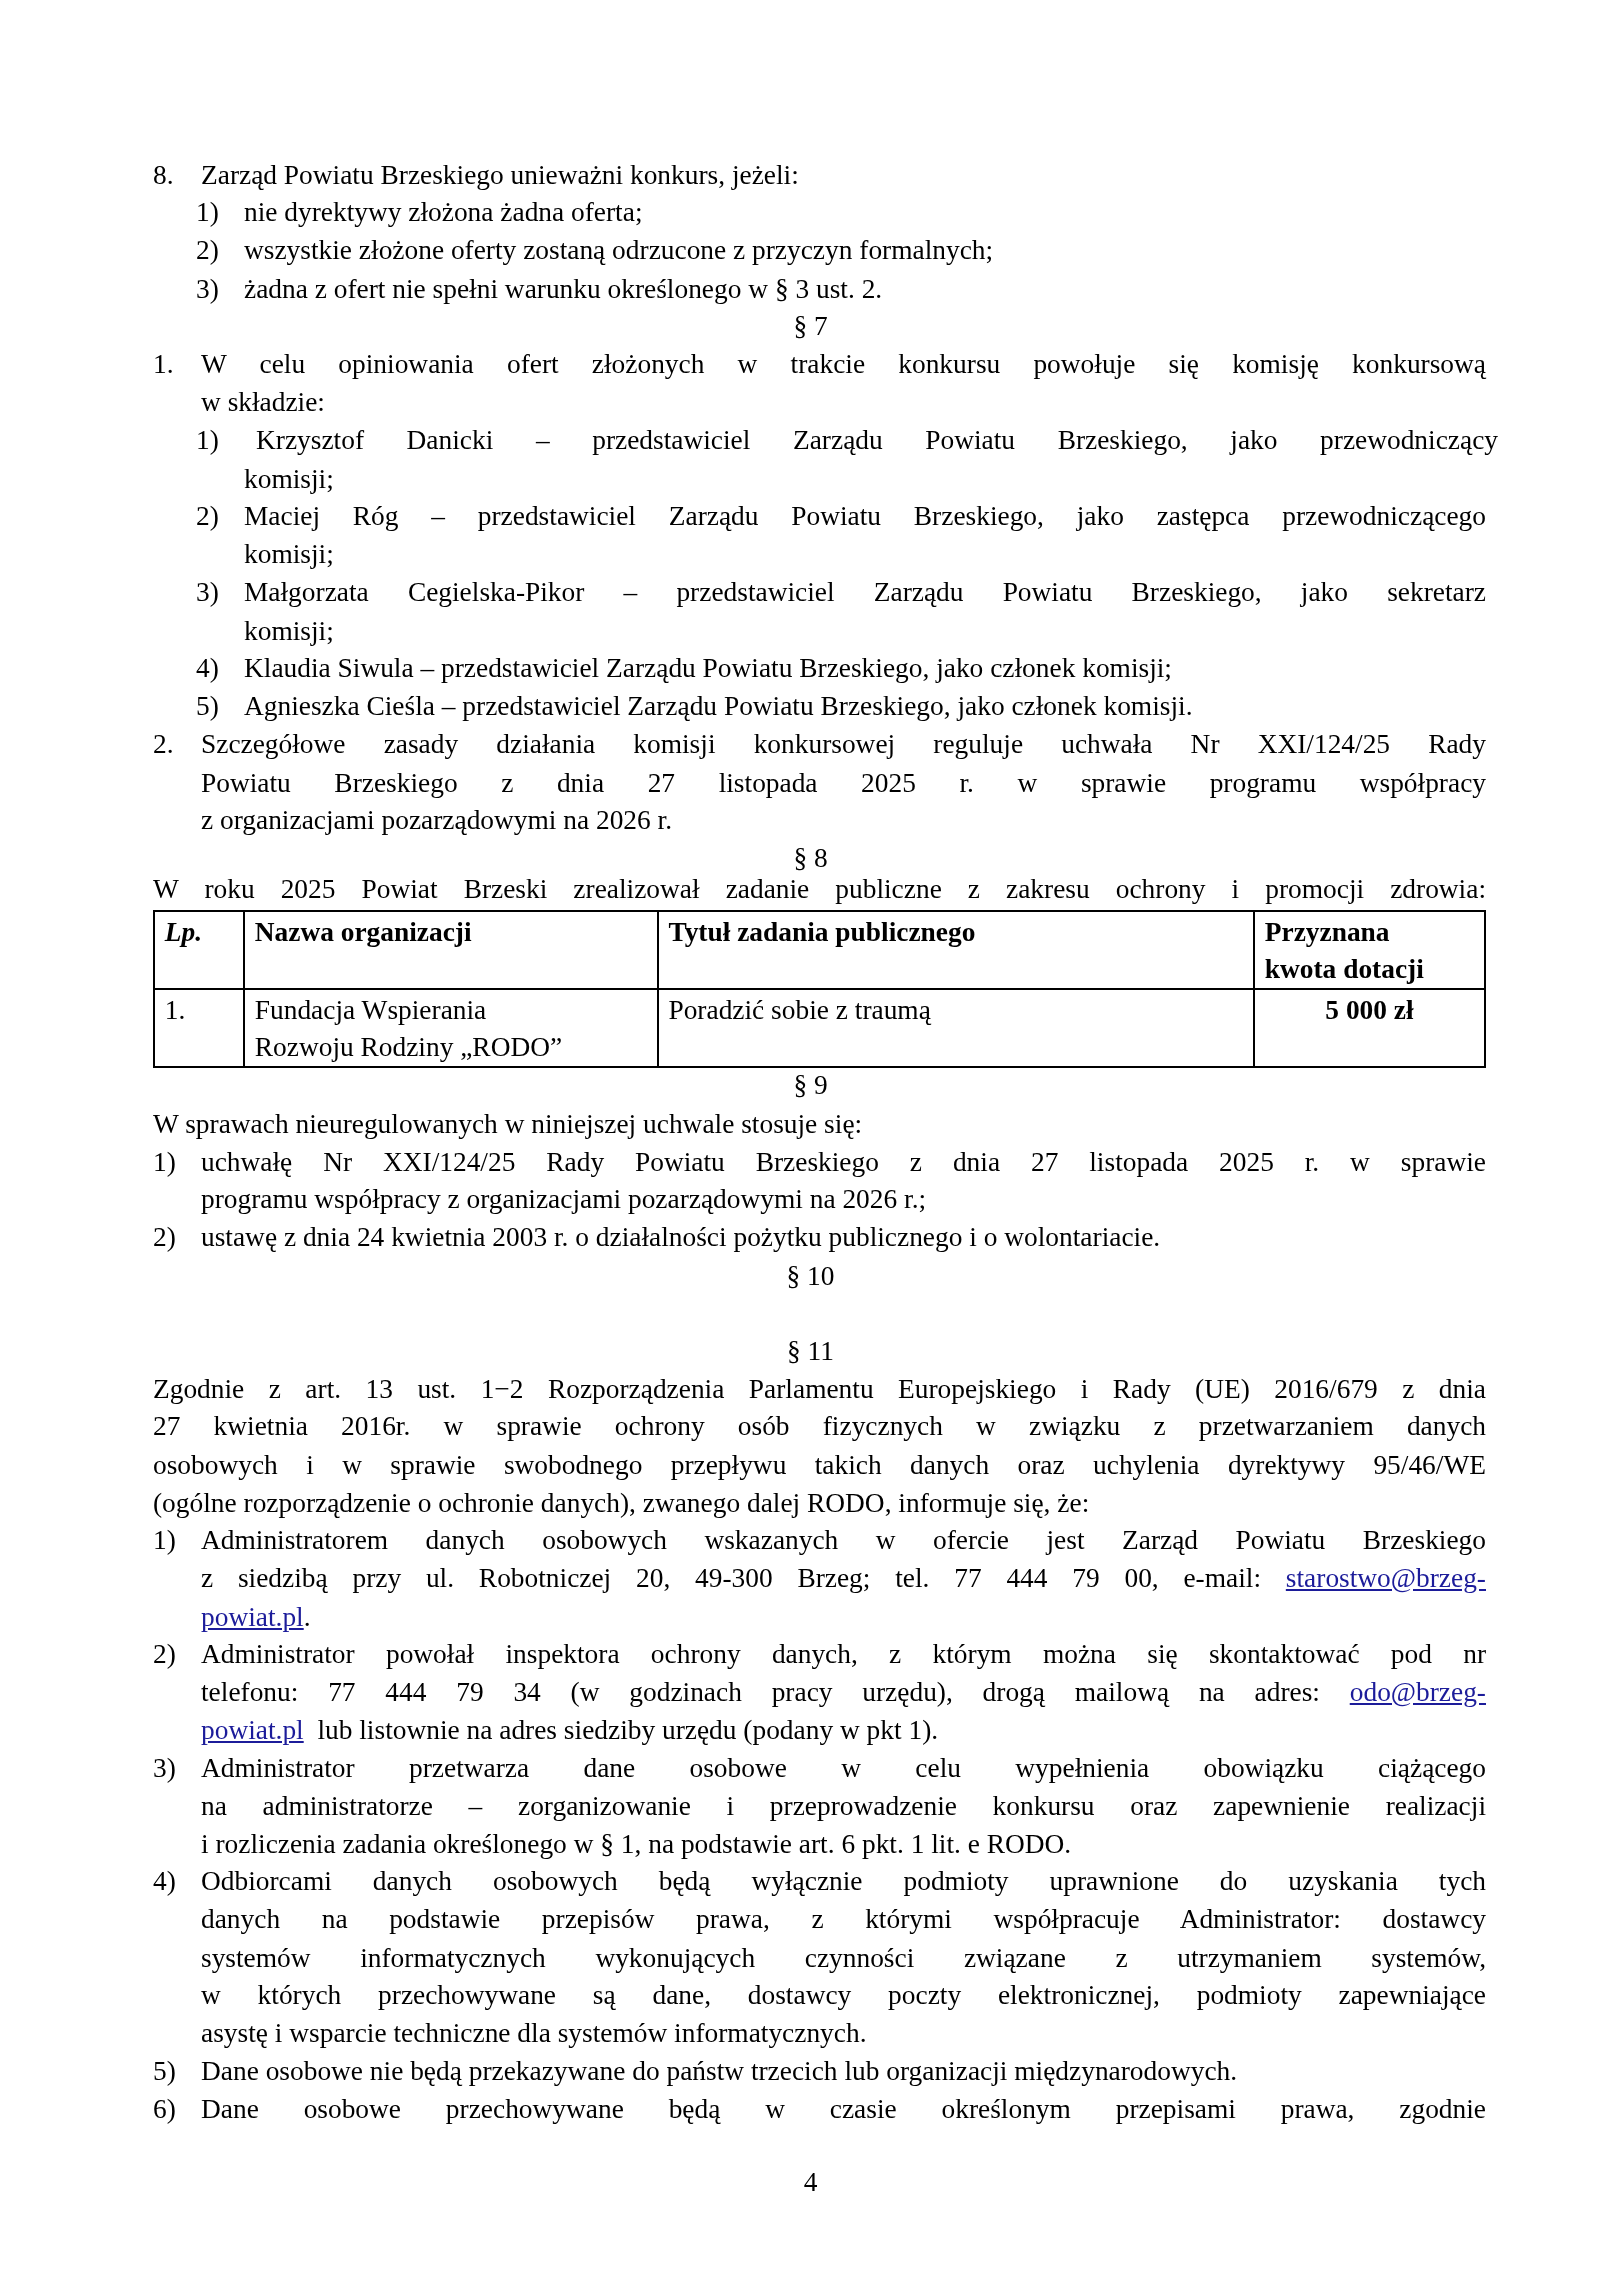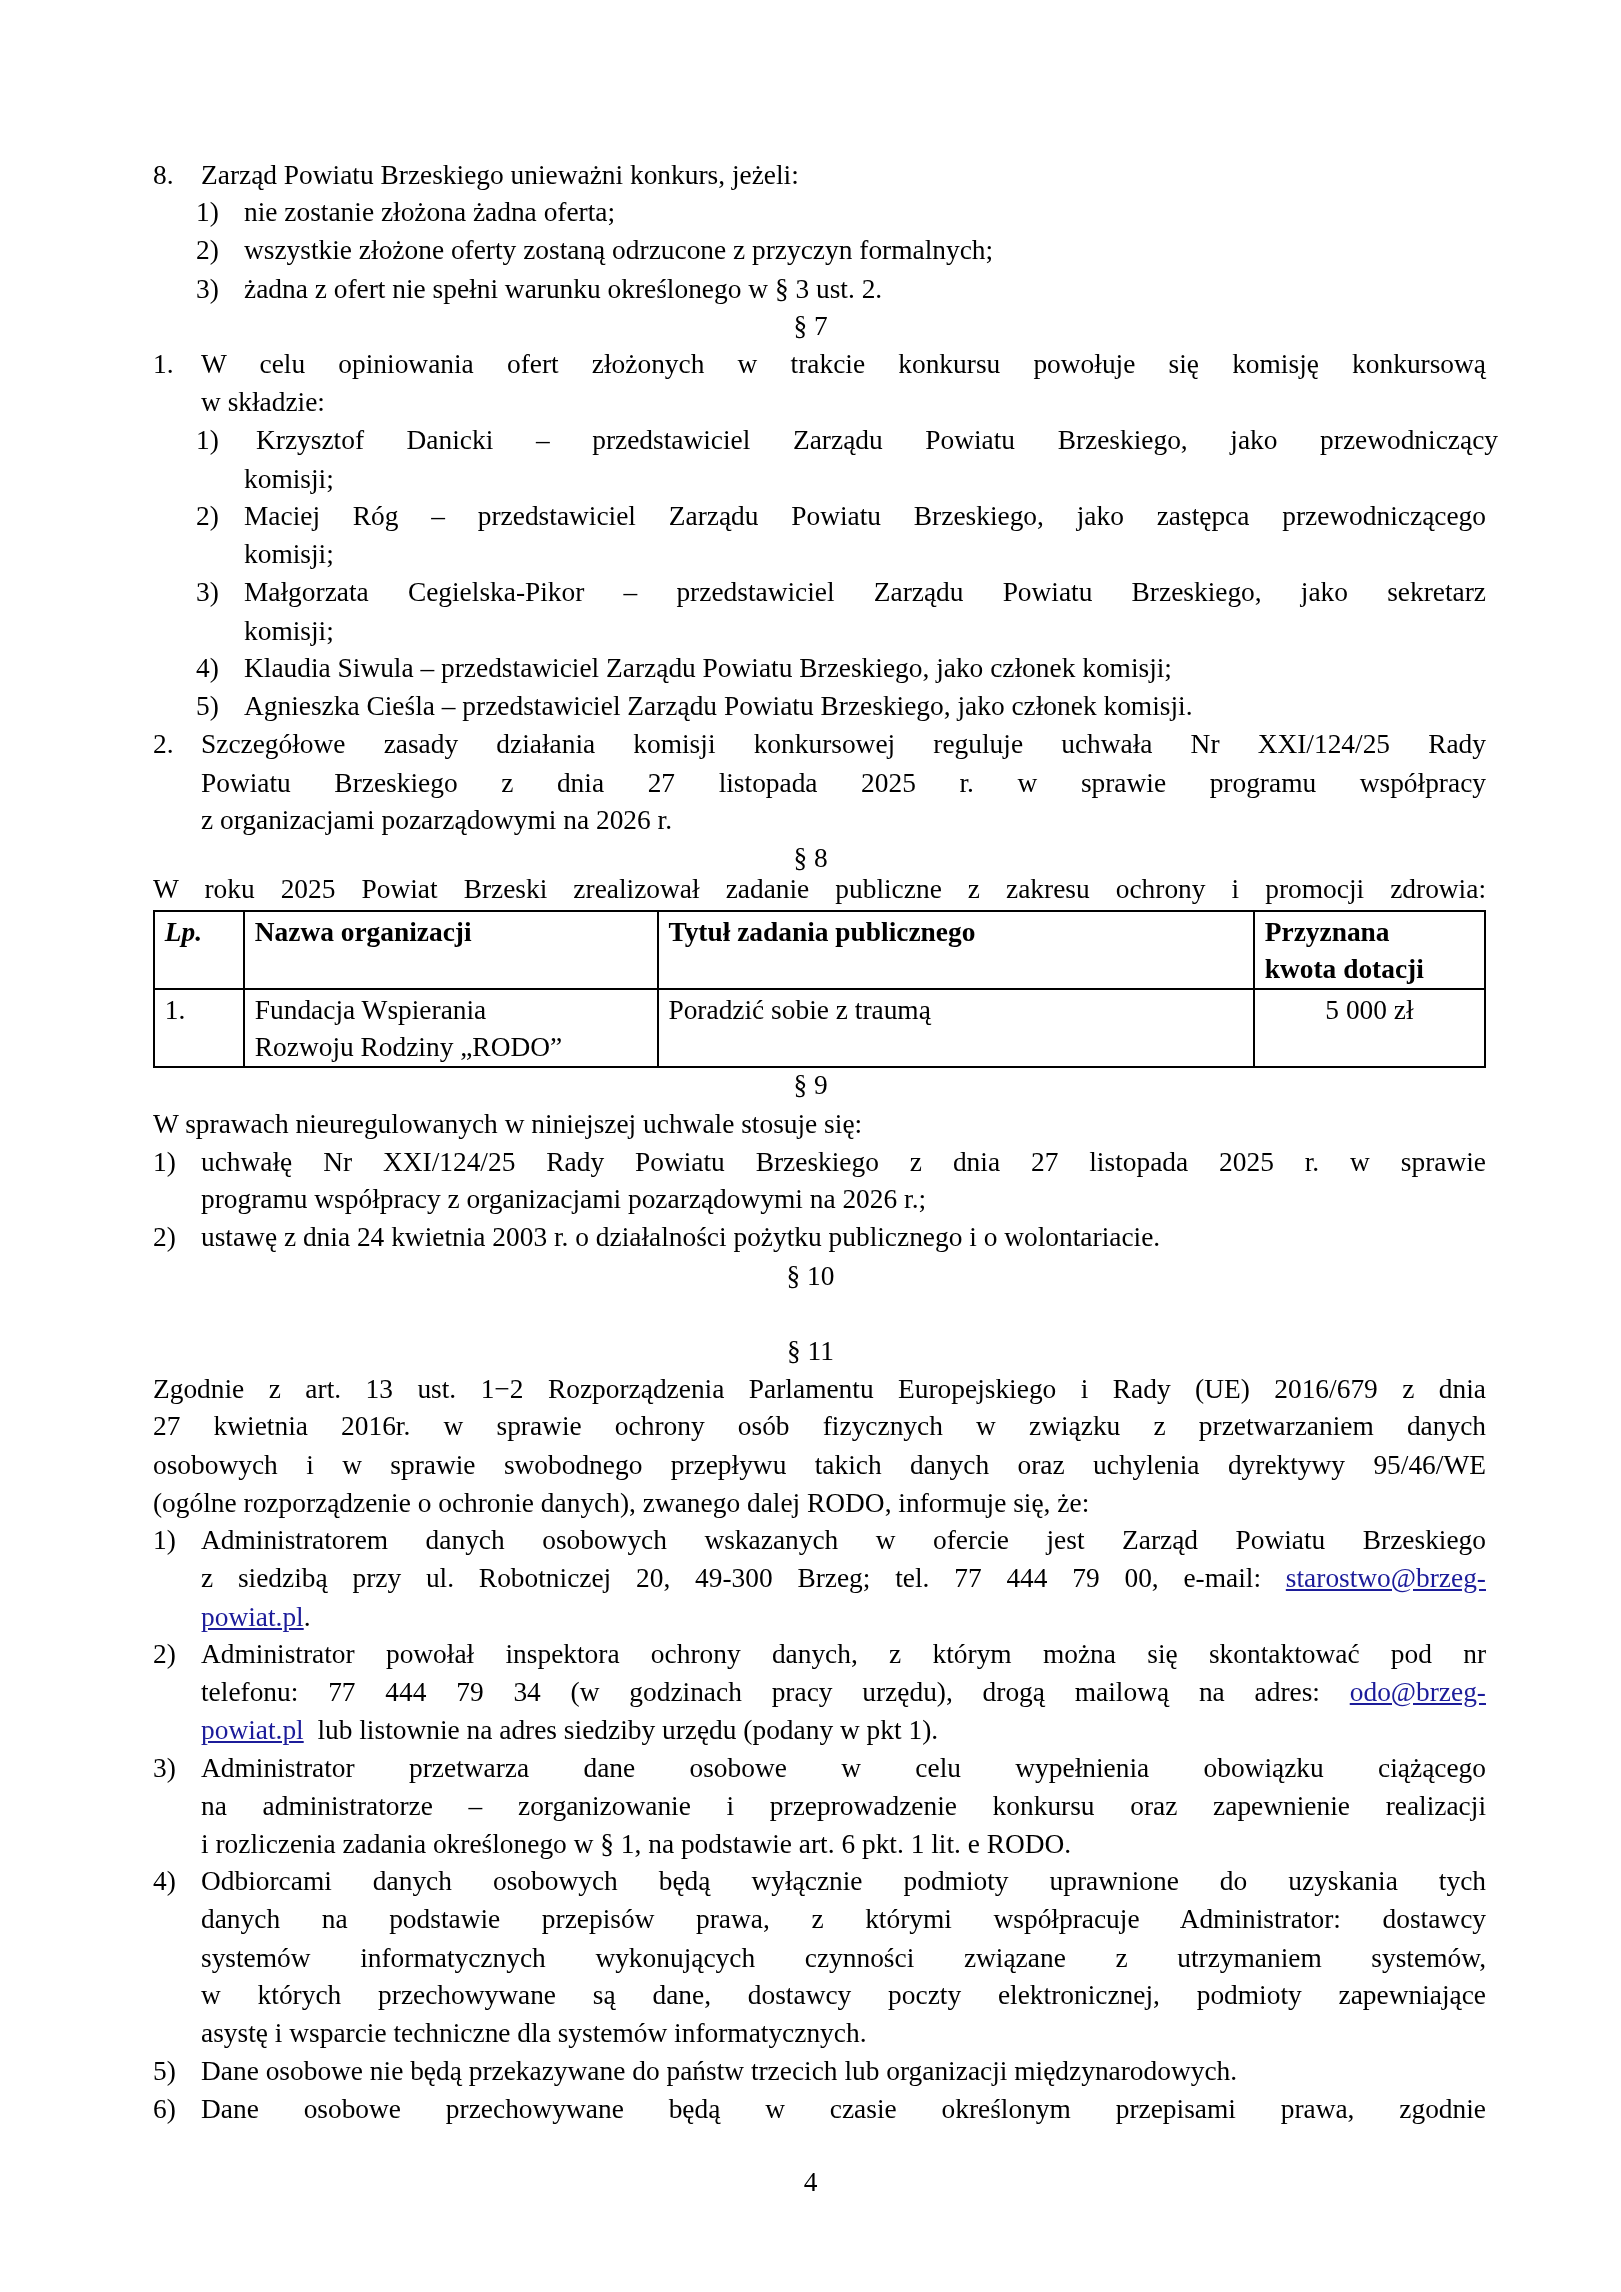--- a/index.html
+++ b/index.html
@@ -11,31 +11,31 @@
   .center { text-align:center; left:0; width:1621px; }
   a.link { color:#1c1c9a; text-decoration:underline; }
   table.grant { position:absolute; left:153px; top:910px; width:1333px; border-collapse:collapse;
                 font-size:27.4px; line-height:37px; }
   table.grant td, table.grant th { border:2px solid #000; vertical-align:top; padding:2px 9.8px 0 9.8px; text-align:left; }
   table.grant th { font-weight:bold; }
   .c-lp { width:69px;font-style:italic; }
   .c-org { width:397px; }
   .c-title { width:583px; }
   .c-amt { width:211px; }
-  .amt { text-align:center !important; font-weight:normal; }
+  .amt { text-align:center !important; font-weight:bold; }
 </style>
 </head>
 <body>
 
 <div class="page">
 
   <span class="ln" style="left:153px;top:157px">8.</span>
   <span class="ln" style="left:201px;top:157px">Zarząd Powiatu Brzeskiego unieważni konkurs, jeżeli:</span>
   <span class="ln" style="left:196px;top:194px">1)</span>
-  <span class="ln" style="left:244px;top:194px">nie zostanie złożona żadna oferta;</span>
+  <span class="ln" style="left:244px;top:194px">nie dyrektywy złożona żadna oferta;</span>
   <span class="ln" style="left:196px;top:232px">2)</span>
   <span class="ln" style="left:244px;top:232px">wszystkie złożone oferty zostaną odrzucone z przyczyn formalnych;</span>
   <span class="ln" style="left:196px;top:271px">3)</span>
   <span class="ln" style="left:244px;top:271px">żadna z ofert nie spełni warunku określonego w § 3 ust. 2.</span>
 
   <div class="ln center" style="top:308px">§ 7</div>
   <span class="ln" style="left:153px;top:346px">1.</span>
   <div class="ln just" style="left:201px;top:346px;width:1285px">W celu opiniowania ofert złożonych w trakcie konkursu powołuje się komisję konkursową</div>
   <span class="ln" style="left:201px;top:384px">w składzie:</span>
 

